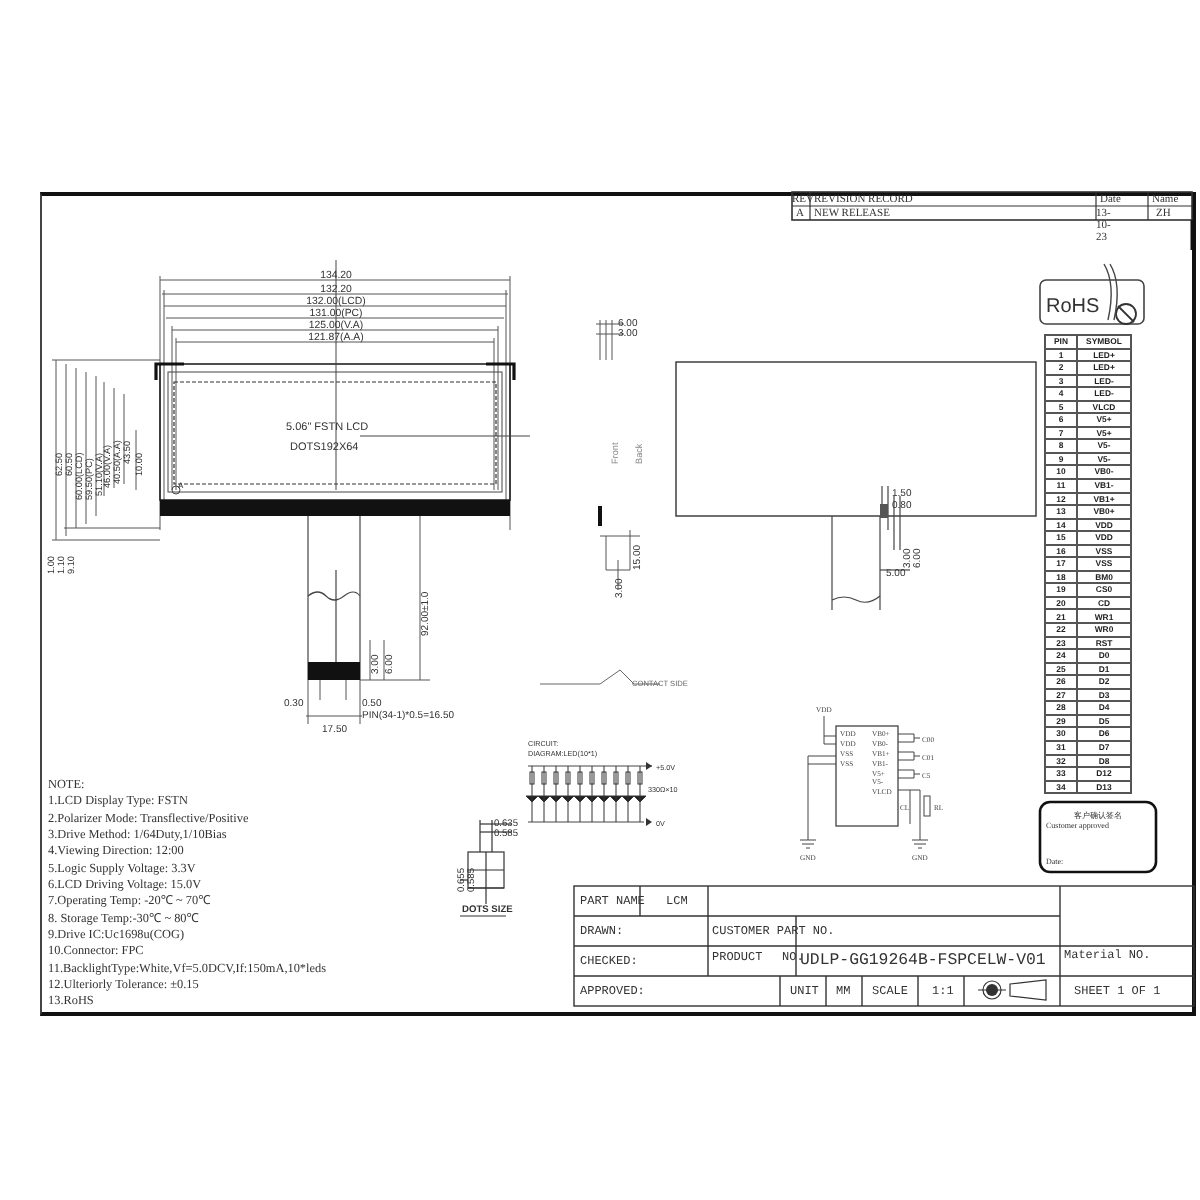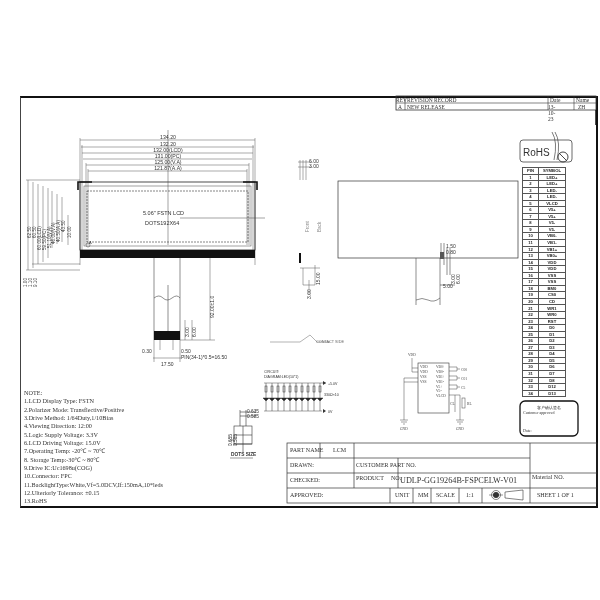--- a/index.html
+++ b/index.html
@@ -8,21 +8,21 @@
   .frame{position:absolute;left:20px;top:96px;width:578px;height:412px;border:2px solid #111;border-left:1px solid #444;box-sizing:border-box;}
   svg{position:absolute;left:0;top:0;}
   .ts{font-family:"Liberation Sans",sans-serif;fill:#333;}
   .notes{position:absolute;left:24px;top:389px;font-size:6.2px;line-height:8.35px;font-family:"Liberation Serif",serif;color:#333;white-space:pre;}
   table.pins{position:absolute;left:522px;top:167px;border-collapse:collapse;font-family:"Liberation Sans",sans-serif;font-size:4.2px;font-weight:bold;}
   table.pins td{border:0.6px solid #555;height:5.55px;padding:0;text-align:center;line-height:5.5px;}
   table.pins td.pin{width:15px;}
   table.pins td.sym{width:26px;}
   .rev{position:absolute;left:396px;top:97px;font-size:5.5px;font-family:"Liberation Serif",serif;color:#333;}
   .tb{position:absolute;left:287px;top:443px;font-family:"Liberation Serif",serif;font-size:6px;color:#333;}
-  .tb div{position:absolute;white-space:nowrap;}
+  .tb div{position:absolute;white-space:nowrap;font-family:Liberation Mono, monospace;}
 </style>
 </head>
 <body>
 
 <div class="frame"></div>
 
 <svg width="600" height="600">
 
   <rect x="396" y="96" width="200" height="14" fill="none" stroke="#333" stroke-width="0.8"></rect>
   <line x1="396" y1="103" x2="596" y2="103" stroke="#333" stroke-width="0.6"></line>

